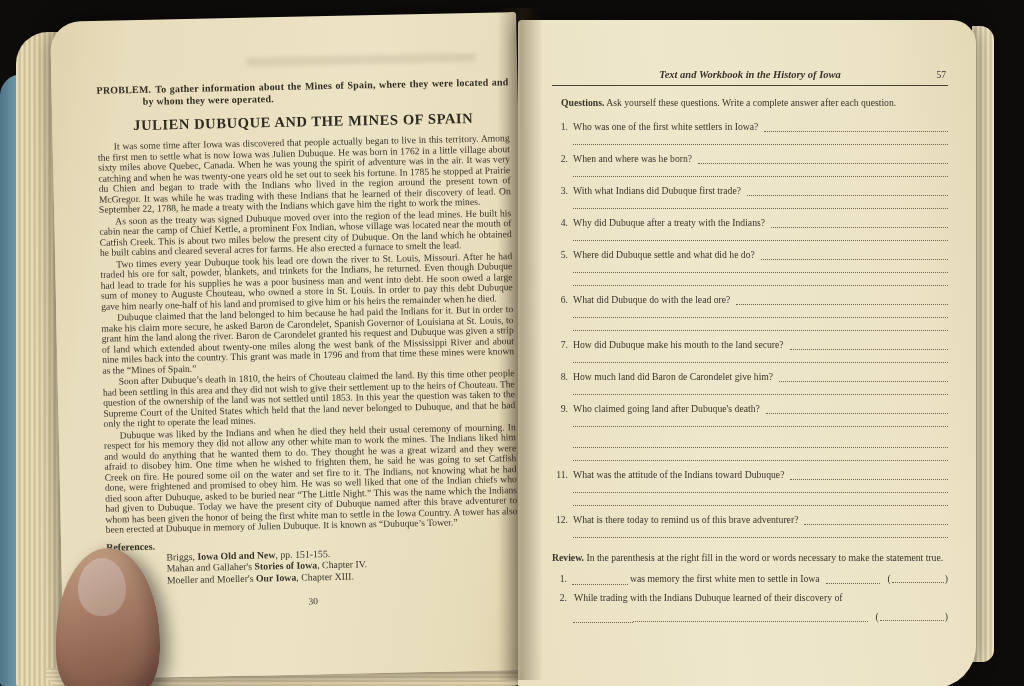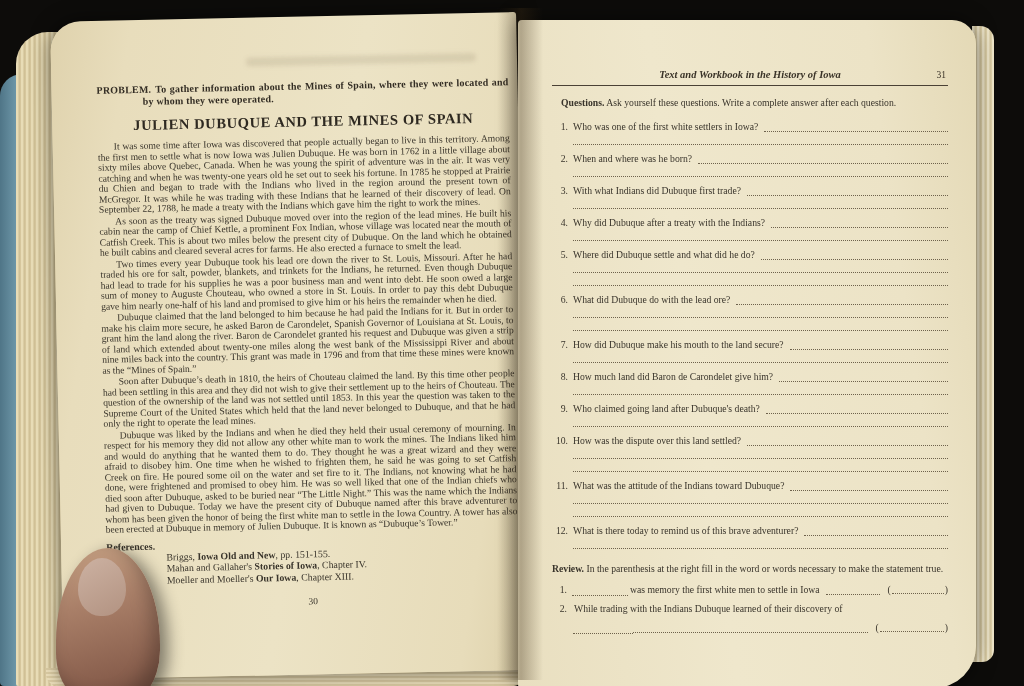--- a/index.html
+++ b/index.html
@@ -112,21 +112,21 @@
           </div>
       </div>
       <div class="lp-pagenum">30</div>
     </div>
   </div>
 
   <div class="page right">
     <div class="rp-inner">
       <div class="rp-header">
         <span>Text and Workbook in the History of Iowa</span>
-        <span class="rp-pagenum">31</span>
+        <span class="rp-pagenum">57</span>
       </div>
       <div class="rp-rule"></div>
       <div class="q-intro">
         <span class="bold">Questions.</span>
         <span>Ask yourself these questions. Write a complete answer after each question.</span>
       </div>
       <div class="q-list">
           <div class="q-block">
             <div class="q-row">
               <span class="q-num">1.</span>
@@ -195,25 +195,20 @@
           </div>
           <div class="q-block">
             <div class="q-row">
               <span class="q-num">9.</span>
               <span class="q-text">Who claimed going land after Dubuque's death?</span>
               <span class="q-dots"></span>
             </div>
             <div class="answer-line"></div>
           </div>
           <div class="q-block">
-            <div class="q-row">
-              <span class="q-num">10.</span>
-              <span class="q-text">How was the dispute over this land settled?</span>
-              <span class="q-dots"></span>
-            </div>
             <div class="answer-line"></div>
             <div class="answer-line"></div>
           </div>
           <div class="q-block">
             <div class="q-row">
               <span class="q-num">11.</span>
               <span class="q-text">What was the attitude of the Indians toward Dubuque?</span>
               <span class="q-dots"></span>
             </div>
             <div class="answer-line"></div>

